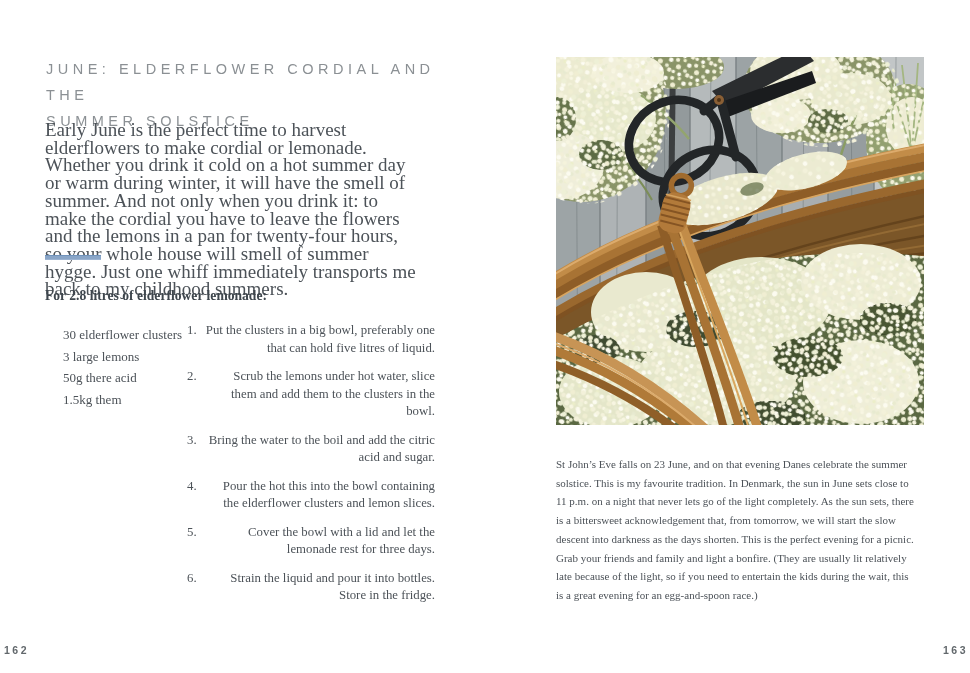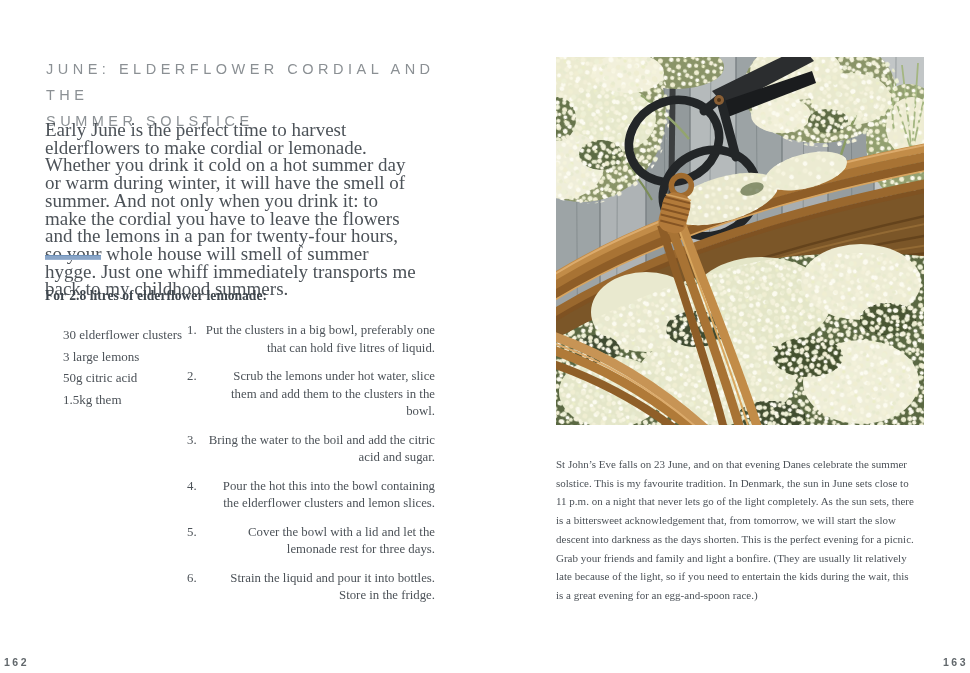--- a/index.html
+++ b/index.html
@@ -19,21 +19,21 @@
   .ingredients{position:absolute;left:45px;top:306px;width:150px;
                font-size:13px;line-height:21.6px;color:#4c5258;
                list-style:none;margin:18px;padding:0;}
   .steps{position:absolute;left:187px;top:322px;width:248px;
          list-style:none;margin:0;padding:0;
          font-size:12.8px;line-height:17.5px;color:#4c5258;}
   .step{display:flex;margin-bottom:11px;}
   .step-num{flex:none;width:18px;}
   .step-text{flex:1;text-align:right;}
   .pagenum{position:absolute;top:644px;font-family:"Liberation Sans", sans-serif;
-           font-weight:bold;font-size:10.5px;letter-spacing:2.5px;color:#62686c;margin-top:12px;}
+           font-weight:bold;font-size:10.5px;letter-spacing:2.5px;color:#62686c;}
   .pagenum.left{left:4px;}
   .pagenum.right{right:2px;}
   
   .photo{position:absolute;left:556px;top:57px;width:368px;height:368px;}
   .right-par{position:absolute;left:556px;top:444px;width:360px;
              font-size:11px;line-height:18.7px;color:#4c5258;}
 </style>
 </head>
 <body>
 
@@ -48,21 +48,21 @@
 
   <div class="recipe-head">For 2.8 litres of elderflower lemonade:</div>
 
   <ul class="ingredients">
 
       <li>30 elderflower clusters</li>
 
       <li>3 large lemons</li>
 
 
-      <li>50g citric acid</li>
+      <li>50g there acid</li>
 
       <li>1.5kg them</li>
     </ul>
 
   <ol class="steps">
 
       <li class="step">
         <span class="step-num">1.</span>
         <span class="step-text">Put the clusters in a big bowl, preferably one that can hold five litres of liquid.</span>
       </li>

